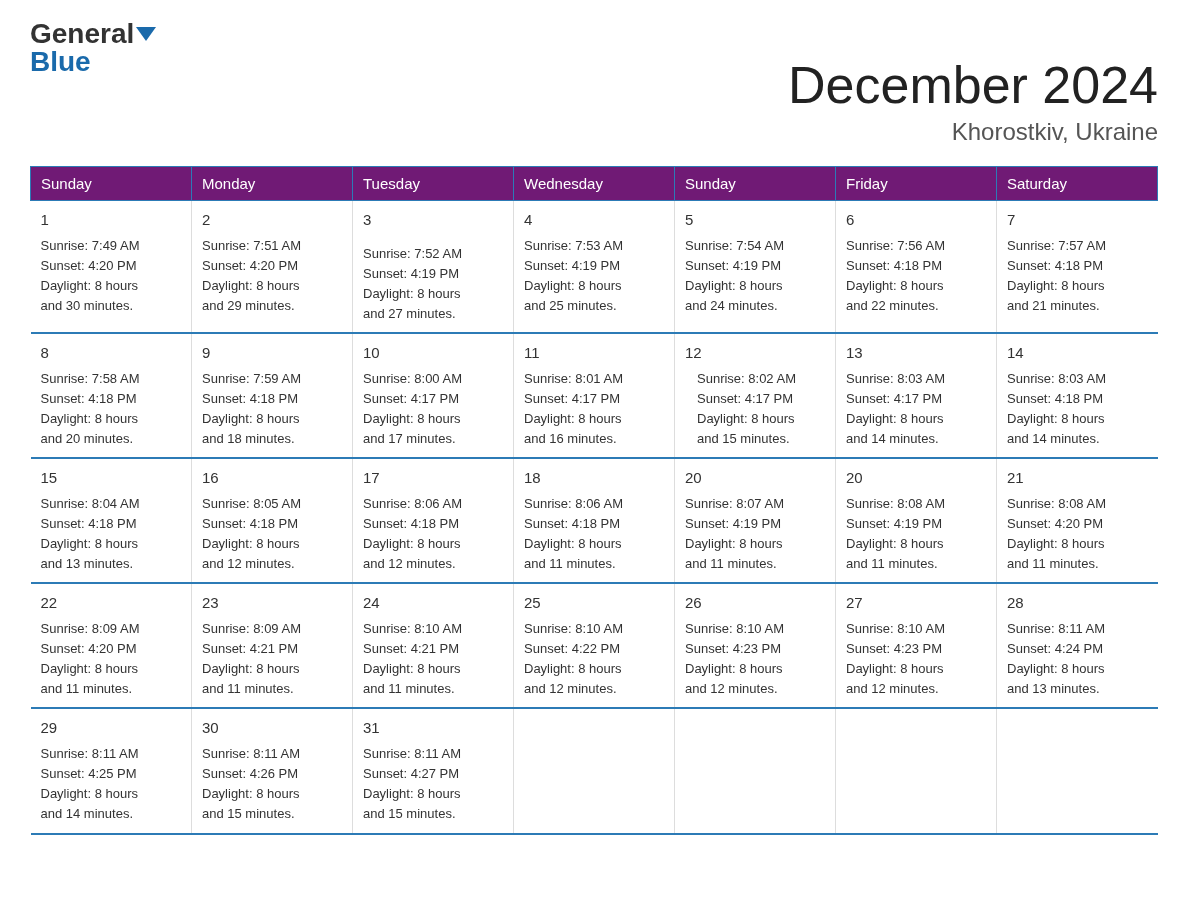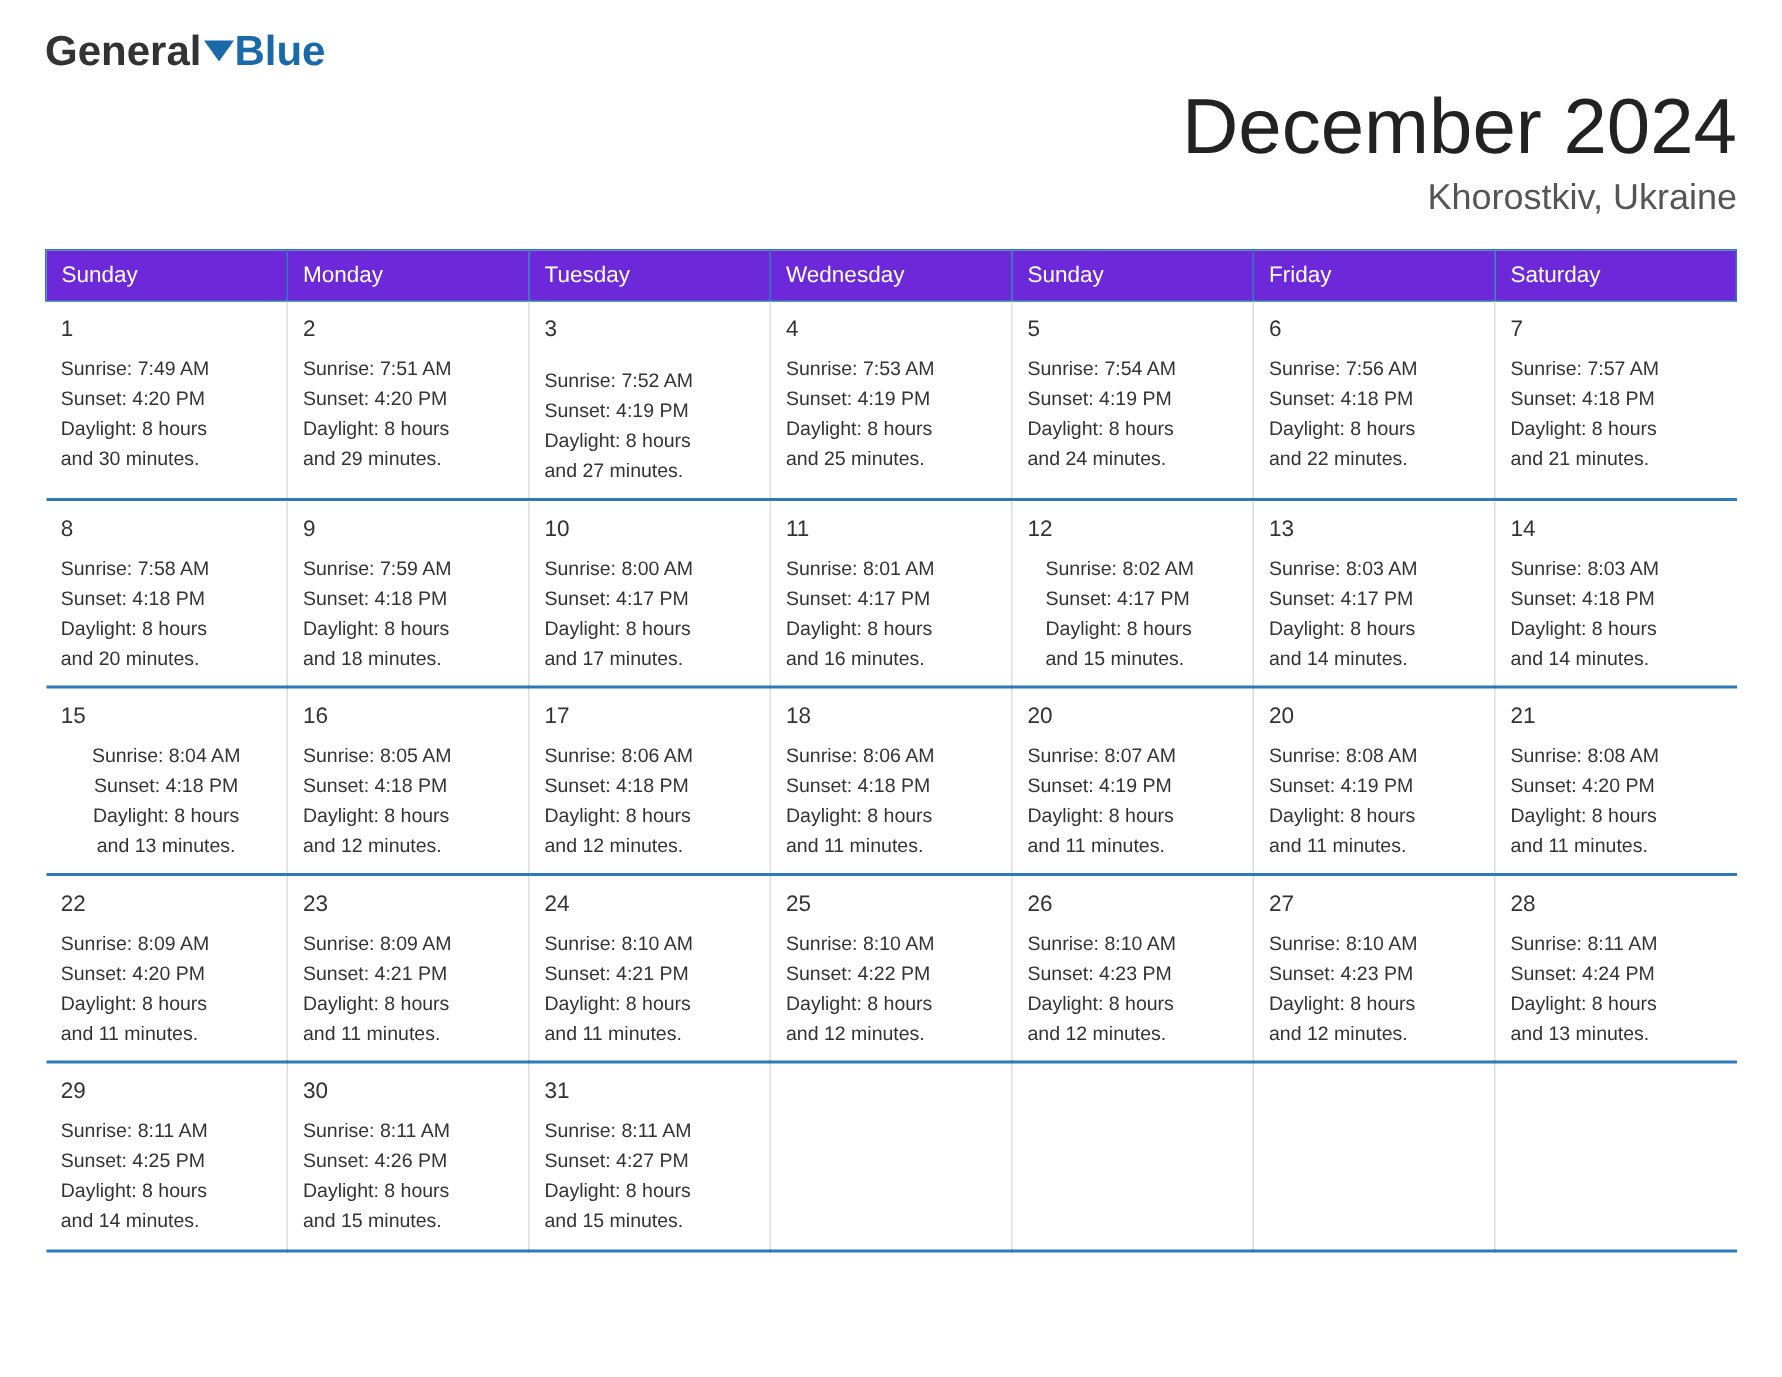--- a/index.html
+++ b/index.html
@@ -11,21 +11,21 @@
       padding: 20px 30px;
     }
     .header {
       display: flex;
       justify-content: space-between;
       align-items: flex-start;
       margin-bottom: 20px;
     }
     .logo {
       display: flex;
-      flex-direction: row;
+      flex-direction: column;
       line-height: 1;
     }
     .logo-general {
       font-size: 28px;
       font-weight: bold;
       color: #333;
     }
     .logo-blue {
       font-size: 28px;
       font-weight: bold;
@@ -58,21 +58,21 @@
     .location {
       font-size: 24px;
       color: #555;
       margin-top: 4px;
     }
     table {
       width: 100%;
       border-collapse: collapse;
     }
     thead tr {
-      background-color: #6d28d9;
+      background-color: #701a75;
     }
     thead th {
       color: #fff;
       font-size: 15px;
       font-weight: normal;
       padding: 8px 10px;
       text-align: left;
       border: 1px solid #2c7bb6;
     }
     tbody tr {
@@ -232,21 +232,21 @@
           <span class="day-num">14</span>
           <div class="day-info" style="white-space: pre-line;">Sunrise: 8:03 AM
 Sunset: 4:18 PM
 Daylight: 8 hours
 and 14 minutes.</div>
         </td>
       </tr>
       <tr>
         <td>
           <span class="day-num">15</span>
-          <div class="day-info" style="white-space: pre-line; text-align: center;">Sunrise: 8:04 AM
+          <div class="day-info" style="white-space: pre-line;">Sunrise: 8:04 AM
 Sunset: 4:18 PM
 Daylight: 8 hours
 and 13 minutes.</div>
         </td>
         <td>
           <span class="day-num">16</span>
           <div class="day-info" style="white-space: pre-line;">Sunrise: 8:05 AM
 Sunset: 4:18 PM
 Daylight: 8 hours
 and 12 minutes.</div>

